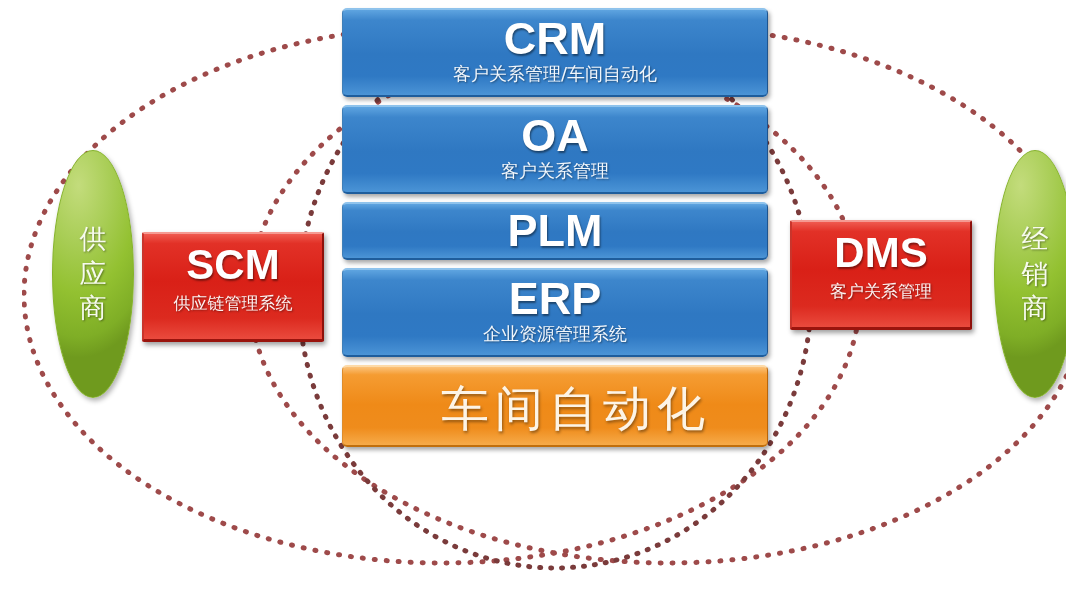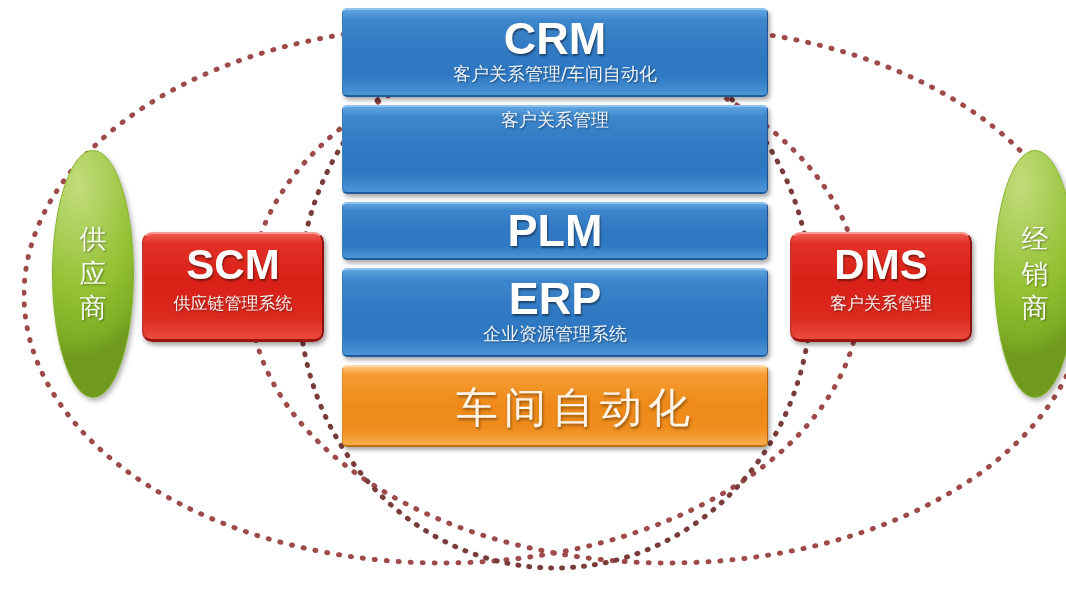--- a/index.html
+++ b/index.html
@@ -96,53 +96,53 @@
     color: #f2f7fc;
     font-size: 18px;
     line-height: 1.15;
     padding-top: 3px;
     font-family: "DejaVu Sans", "Liberation Sans", sans-serif;
     text-shadow: 1px 1px 2px rgba(0,0,0,0.42);
   }
 
   .shop-label {
     color: #fdf4e6;
-    font-size: 42px;
+    font-size: 48px;
     line-height: 82px;
     letter-spacing: 6px;
     font-family: "DejaVu Sans", "Liberation Sans", sans-serif;
     text-shadow: 1px 2px 3px rgba(0,0,0,0.40);
     padding-left: 42px;
   }
 
   
   .redbox {
     position: absolute;
     width: 182px;
     height: 110px;
     box-sizing: border-box;
-    border-radius: 10px;
+    border-radius: 2px;
     z-index: 4;
     text-align: center;
     background:
       linear-gradient(to bottom,
         #ef5a4f 0%,
         #e23127 9%,
         #d92017 45%,
         #dc2a1f 80%,
         #ea4a3d 100%);
     border-top: 2px solid #f59a92;
     border-left: 2px solid #c9352c;
     border-right: 2px solid #8e100a;
     border-bottom: 3px solid #9a140d;
     box-shadow: 2px 3px 5px rgba(0,0,0,0.38);
     overflow: hidden;
   }
   .redbox.left  { left: 120px; top: 232px; }
-  .redbox.right { left: 768px; top: 232px; }
+  .redbox.right { left: 768px; top: 220px; }
 
   .red-acronym {
     color: #ffffff;
     font-weight: bold;
     font-size: 42px;
     line-height: 1.0;
     padding-top: 10px;
     text-shadow: 1px 2px 2px rgba(0,0,0,0.42);
   }
   .red-sub {
@@ -198,20 +198,21 @@
   </svg>
 
   <div class="stack">
 
     <div class="sysbox blue">
       <div class="sys-acronym">CRM</div>
       <div class="sys-sub">客户关系管理/车间自动化</div>
     </div>
 
     <div class="sysbox blue">
+      <div class="sys-acronym">OA</div>
       <div class="sys-sub">客户关系管理</div>
     </div>
 
     <div class="sysbox blue short">
       <div class="sys-acronym">PLM</div>
     </div>
 
     <div class="sysbox blue">
       <div class="sys-acronym">ERP</div>
       <div class="sys-sub">企业资源管理系统</div>

